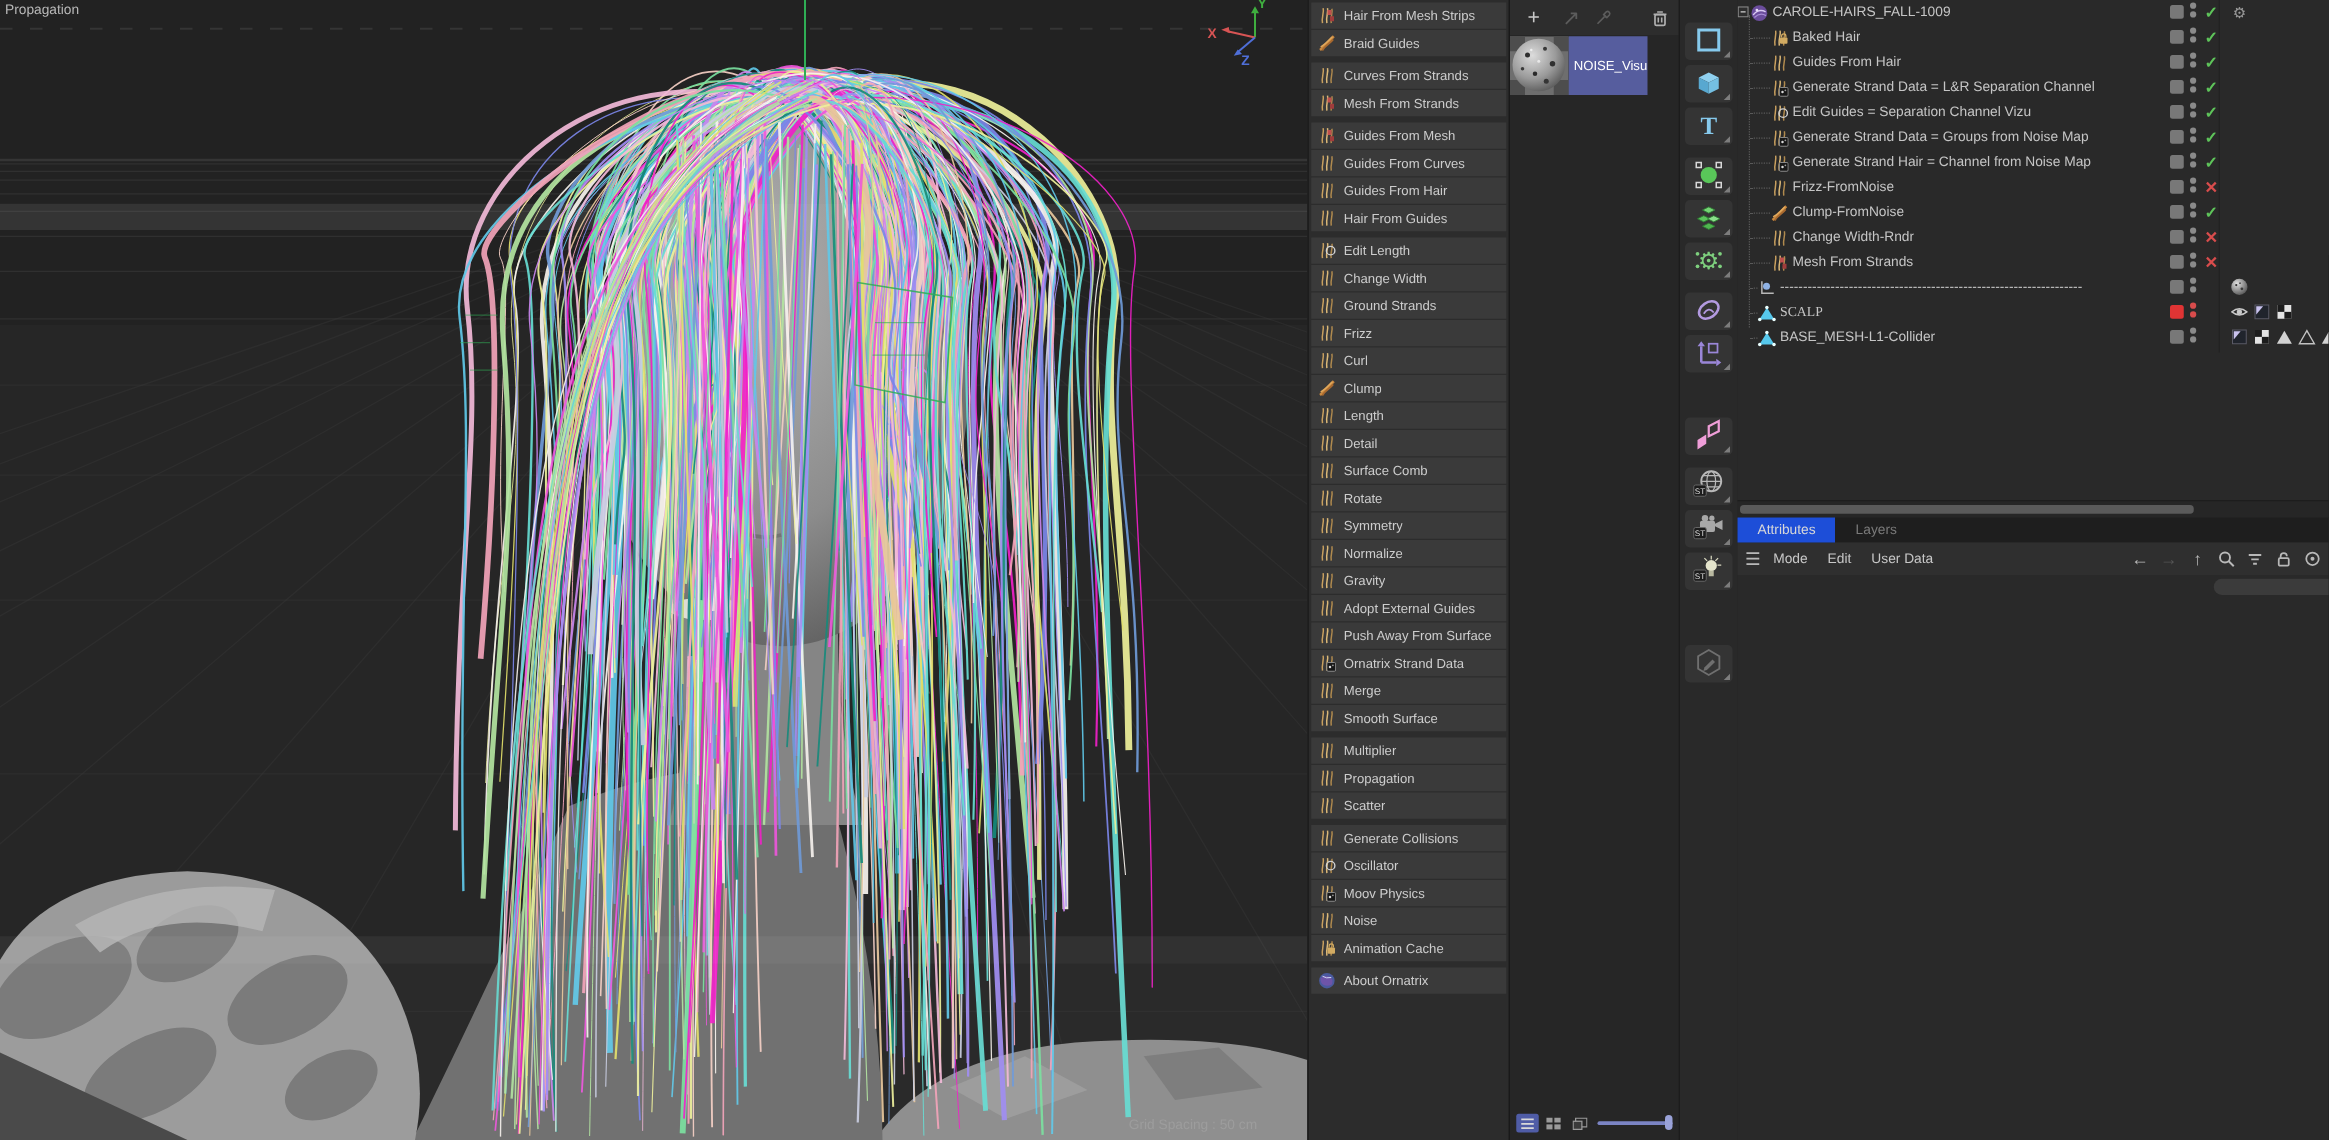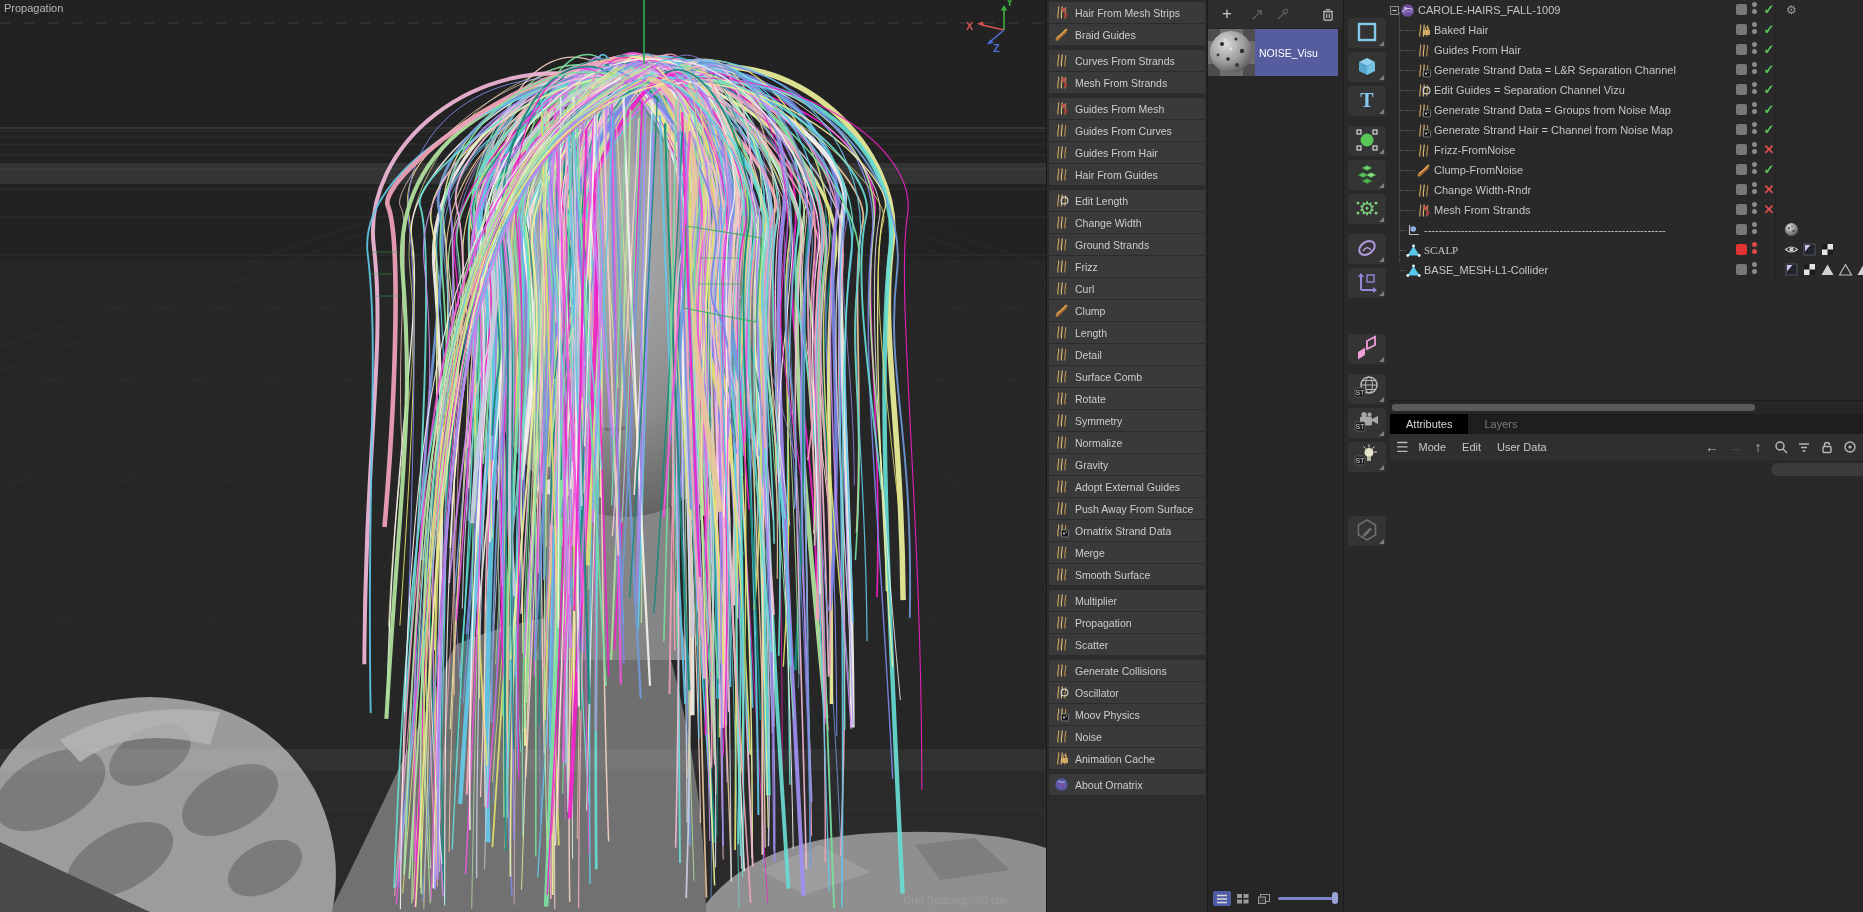--- a/index.html
+++ b/index.html
@@ -20,21 +20,21 @@
   .menu-item{display:flex;align-items:center;height:21px;margin:0 2px 1px 2px;background:#3a3a3a;cursor:default;}
   .menu-item .mi-icon{width:15px;height:15px;margin:0 6px 0 5px;flex:none;display:flex;align-items:center;justify-content:center;}
   .menu-item .mi-label{color:#cdcdcd;font-size:10.5px;white-space:nowrap;overflow:hidden;}
 
   
   #mat-panel{position:absolute;left:1207px;top:0;width:136px;height:912px;background:#262626;border-left:1px solid #191919;}
   #mat-toolbar{position:relative;height:28px;background:#2d2d2d;}
   .mt-btn{position:absolute;top:3px;width:22px;height:22px;display:flex;align-items:center;justify-content:center;
           font-size:17px;color:#c8c8c8;border-radius:3px;}
   .mt-btn.dim{color:#5c5c5c;}
-  #mat-row{position:absolute;left:0;top:29px;width:130px;height:47px;display:flex;}
+  #mat-row{position:absolute;left:0;top:29px;width:110px;height:47px;display:flex;}
   #mat-thumb{width:47px;height:47px;flex:none;}
   #mat-name{flex:1;background:#565d9e;color:#fff;font-size:10.5px;display:flex;align-items:center;padding-left:4px;
             white-space:nowrap;overflow:hidden;}
   #mat-views{position:absolute;left:5px;bottom:6px;display:flex;gap:3px;align-items:center;}
   .mv-btn{width:18px;height:15px;border-radius:2px;display:flex;align-items:center;justify-content:center;}
   .mv-btn.active{background:#4f5ca6;}
   #mat-slider{position:absolute;left:70px;bottom:8px;width:60px;height:12px;}
   #mat-slider .track{position:absolute;left:0;top:5px;width:100%;height:3px;background:#7b84c4;border-radius:2px;}
   #mat-slider .handle{position:absolute;right:0;top:0;width:6px;height:12px;background:#9aa2d8;border-radius:3px;}
 
@@ -66,21 +66,21 @@
   .om-state.check{color:#5ec45a;} .om-state.cross{color:#d84c4c;}
   .om-extras{position:absolute;left:394px;top:2px;display:flex;gap:3px;}
   .om-extras span{width:15px;height:15px;display:flex;align-items:center;justify-content:center;}
 
   #hscroll{position:absolute;left:0;top:400px;width:473px;height:14px;background:#262626;border-top:1px solid #1d1d1d;}
   #hscroll .thumb{position:absolute;left:2px;top:3px;width:363px;height:7px;background:#5a5a5a;border-radius:3px;}
 
   #attr{position:absolute;left:0;top:414px;width:473px;height:498px;background:#292929;}
   #attr-tabs{height:20px;background:#1e1e1e;display:flex;align-items:stretch;}
   .attr-tab{padding:0 16px;display:flex;align-items:center;font-size:11px;color:#7a7a7a;}
-  .attr-tab.active{background:#000000;color:#d8d8d8;}
+  .attr-tab.active{background:#1d4ed8;color:#d8d8d8;}
   #attr-toolbar{height:26px;background:#2f2f2f;display:flex;align-items:center;padding:0 6px;overflow:hidden;}
   #attr-toolbar .ham{font-size:14px;color:#b8b8b8;margin-right:10px;}
   .attr-menu{color:#c8c8c8;font-size:11px;margin-right:16px;}
   #attr-nav{margin-left:auto;display:flex;gap:9px;align-items:center;}
   #attr-nav span{display:flex;align-items:center;justify-content:center;font-size:14px;color:#b8b8b8;width:14px;}
   #attr-nav span.dim{color:#555;}
   #attr-content{position:relative;height:452px;background:#292929;}
   #attr-pill{position:absolute;right:-6px;top:3px;width:98px;height:13px;background:#3b3b3b;border-radius:7px;}
 </style>
 </head>

